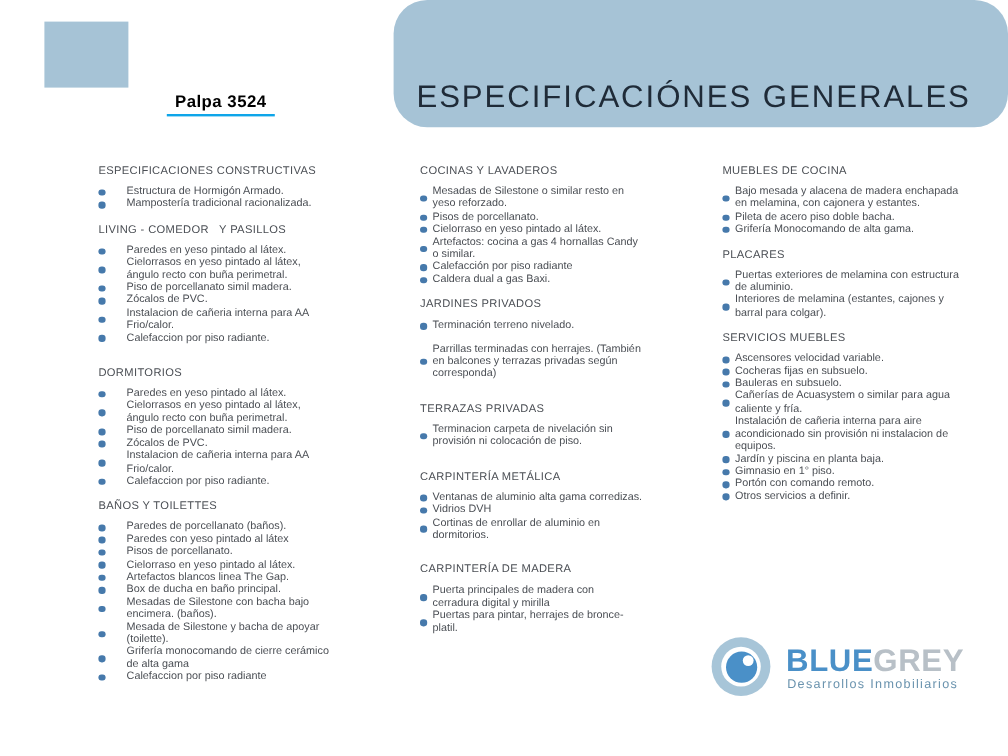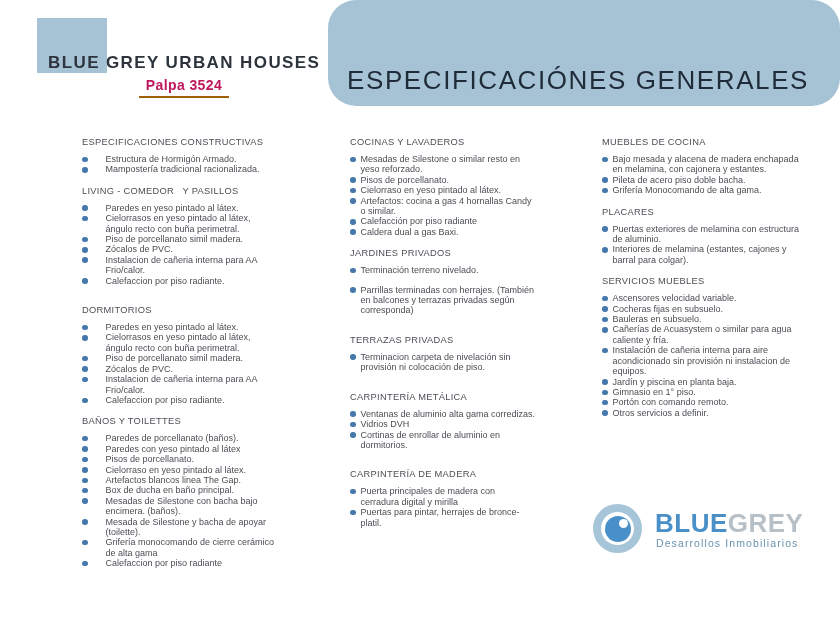--- a/index.html
+++ b/index.html
@@ -15,22 +15,22 @@
   }
   .brand-name{
     position:absolute;left:48px;top:53px;width:272px;
     text-align:center;font-size:17px;font-weight:600;letter-spacing:1.4px;
     color:#2d343c;white-space:nowrap;
   }
   .brand-address-wrap{
     position:absolute;left:48px;top:76px;width:272px;text-align:center;
   }
   .brand-address{
-    display:inline-block;font-size:14px;font-weight:600;color:#be185d;
-    border-bottom:2px solid #a16207;padding:0 7px 3px 7px;letter-spacing:0.4px;
+    display:inline-block;font-size:14px;font-weight:600;color:#000000;
+    border-bottom:2px solid #0ea5e9;padding:0 7px 3px 7px;letter-spacing:0.4px;
   }
   
   .header-band{
     position:absolute;left:328px;top:0;width:512px;height:106px;
     background:var(--band,#a6c3d6);
     border-radius:28px;
   }
   .page-title{
     position:absolute;left:19px;bottom:10px;
     font-size:26px;font-weight:500;letter-spacing:1.6px;
@@ -40,32 +40,32 @@
   .col{position:absolute;top:137px;color:var(--ink,#4a4e54);}
   .col-1{left:82px;width:200px;}
   .col-2{left:350px;width:186px;}
   .col-3{left:602px;width:200px;}
   .sec-heading{
     font-size:9.3px;letter-spacing:0.3px;color:var(--ink,#4a4e54);
     margin:11px 0 7px 0;white-space:pre-wrap;
   }
   .sec-heading.first{margin-top:0;}
   .sec-heading.extra{margin-top:19px;}
-  .item{display:flex;align-items:flex-start;font-size:9px;line-height:10.4px;}
+  .item{display:flex;align-items:center;font-size:9px;line-height:10.4px;}
   .item.gap{margin-top:9px;}
   .dot{
     flex:none;width:5.5px;height:5.5px;border-radius:50%;
     background:var(--bullet,#4679ab);margin-top:2.6px;margin-right:5px;
   }
   .col-1 .dot{margin-right:18px;}
   .col-1 .item-text{width:174px;}
   .col-2 .item-text{width:176px;}
   .col-3 .item-text{width:188px;}
   
-  .logo{position:absolute;left:593px;top:504px;width:230px;height:60px;}
+  .logo{position:absolute;left:593px;top:531px;width:230px;height:60px;}
   .logo-mark{position:absolute;left:0;top:0;width:49px;height:49px;border-radius:50%;
     background:var(--logo-ring,#a7c5d8);}
   .logo-mark .ring{position:absolute;left:8px;top:8px;width:33px;height:33px;border-radius:50%;background:#ffffff;}
   .logo-mark .pupil{position:absolute;left:11.5px;top:11.5px;width:26px;height:26px;border-radius:50%;
     background:var(--logo-blue,#4a90c8);}
   .logo-mark .glint{position:absolute;left:26px;top:15px;width:9px;height:9px;border-radius:50%;background:#ffffff;}
   .logo-wordmark{
     position:absolute;left:62px;top:4px;font-size:26px;font-weight:700;letter-spacing:0.5px;white-space:nowrap;
   }
   .logo-word-blue{color:var(--logo-blue,#4a90c8);}
@@ -74,21 +74,20 @@
     position:absolute;left:63px;top:33px;font-size:10.5px;letter-spacing:1.1px;
     color:var(--tagline,#6a93ae);white-space:nowrap;
   }
 </style>
 </head>
 <body>
 
 <div class="page">
 
   <div class="brand-square"></div>
-  <div class="brand-name">BLUE GREY URBAN HOUSES</div>
   <div class="brand-address-wrap">
     <span class="brand-address">Palpa 3524</span>
   </div>
 
   <div class="header-band">
     <div class="page-title">ESPECIFICACIÓNES GENERALES</div>
   </div>
 
   <div class="col col-1">
       <div class="sec-heading first">ESPECIFICACIONES CONSTRUCTIVAS</div>

